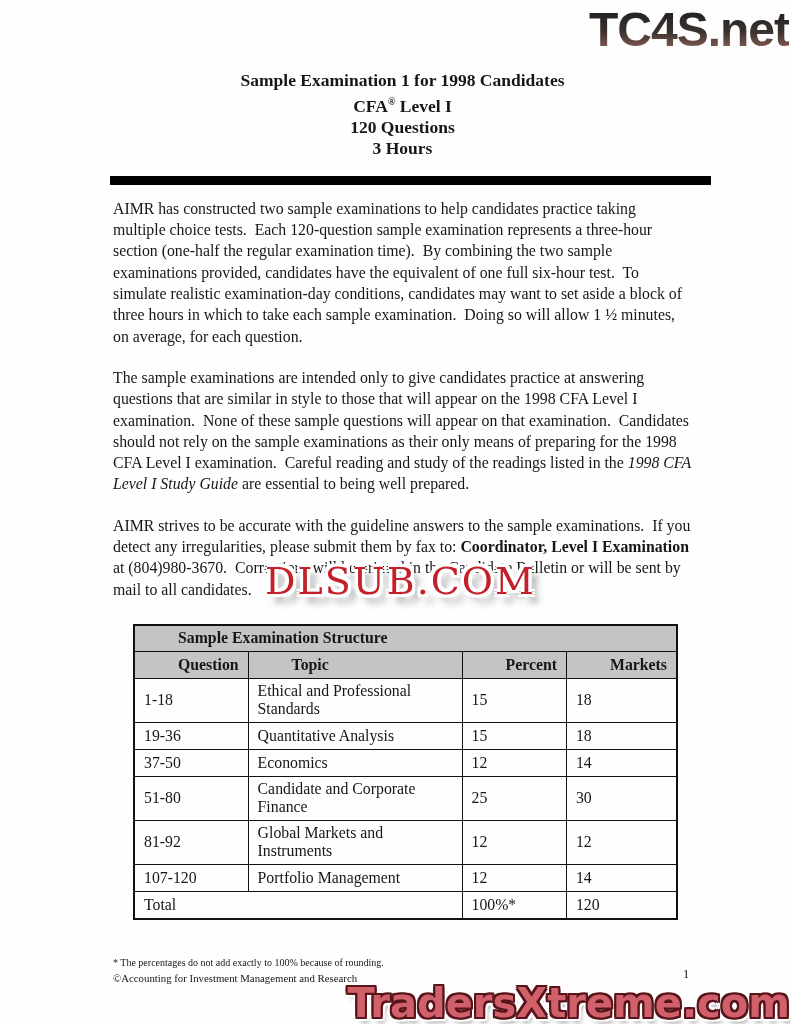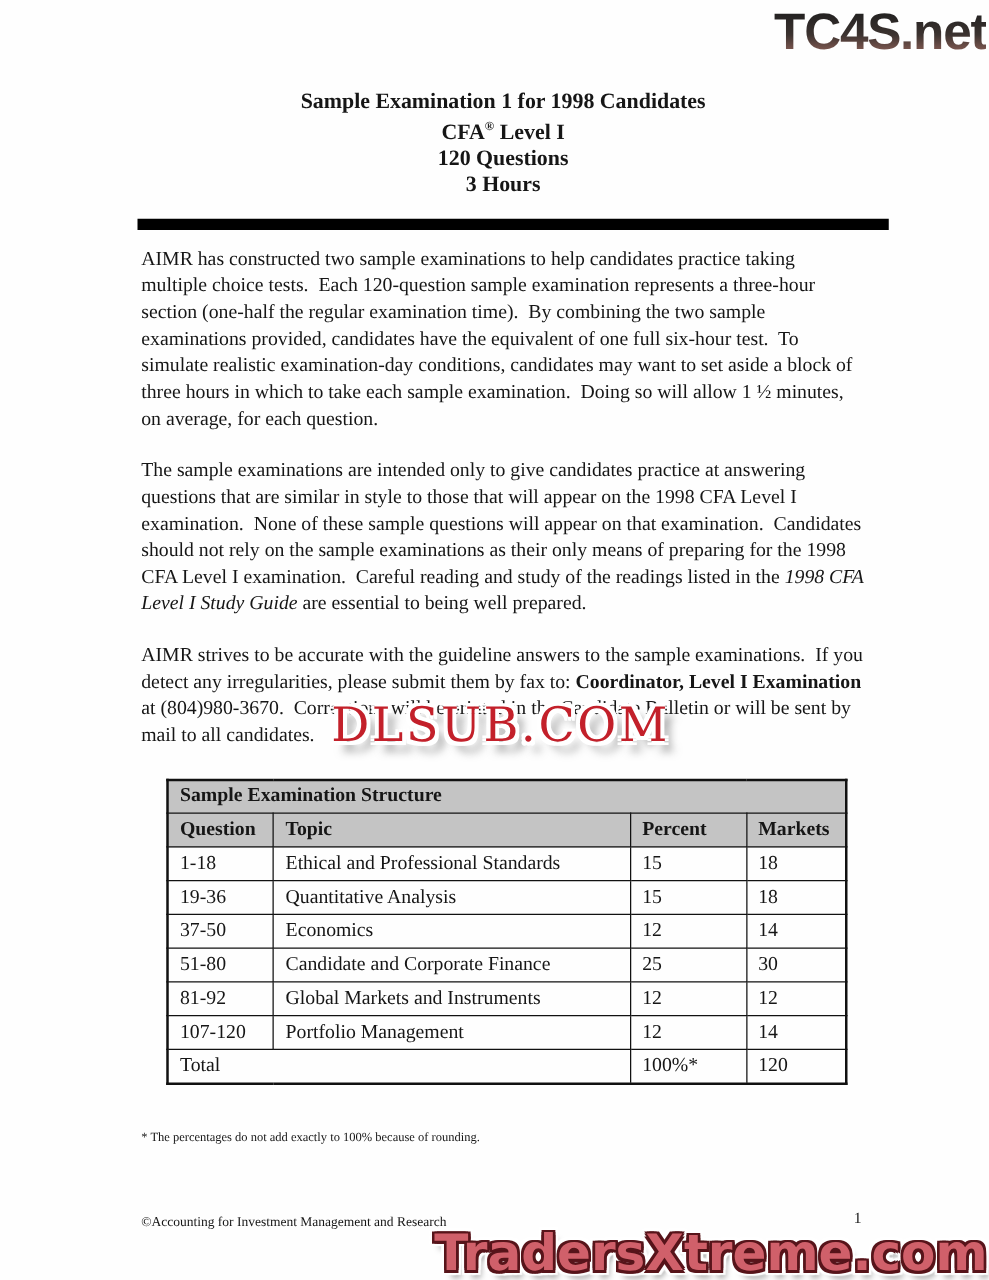--- a/index.html
+++ b/index.html
@@ -10,21 +10,21 @@
     color:#161616;
     position:relative;
     overflow:hidden;
   }
   .page { position:absolute; inset:0; background:#fefefe; }
 
   
   .wm-top {
     position:absolute; top:2px; right:2px;
     font-family:"Liberation Sans", sans-serif;
-    font-weight:bold; font-size:41px; letter-spacing:-1px;
+    font-weight:bold; font-size:48px; letter-spacing:-1px;
     color:#3a3a3a;
     background:linear-gradient(180deg,#1f1f1f 12%,#3c3330 55%,#96655c 92%);
     -webkit-background-clip:text; background-clip:text;
     -webkit-text-fill-color:transparent;
   }
 
   
   .content { position:absolute; left:113px; top:0; width:579px; }
 
   .title-block { margin-top:70px; text-align:center; font-weight:bold; font-size:17.5px; line-height:21px; }
@@ -55,21 +55,21 @@
     margin-top:24px; margin-left:20px; width:545px;
     border-collapse:collapse; font-size:15.8px;
     border:2px solid #111;
   }
   .tbl th, .tbl td {
     border:1.5px solid #111;
     padding:3px 9px 4px 9px;
     text-align:left; font-weight:normal;
     height:27px; vertical-align:middle;
   }
-  .tbl .shaded { background:#c4c4c4; font-weight:bold; }
+  .tbl .shaded { background:#c4c4c4; font-weight:bold;padding-left:43px; }
 
   
   .footnote { margin-top:37px; font-size:10px; white-space:pre-wrap; }
 
   
   .footer-copy { position:absolute; left:113px; top:972px; font-size:10.8px; }
   .footer-page { position:absolute; left:683px; top:967px; font-size:12.5px; }
 
   
   .wm-bottom {

